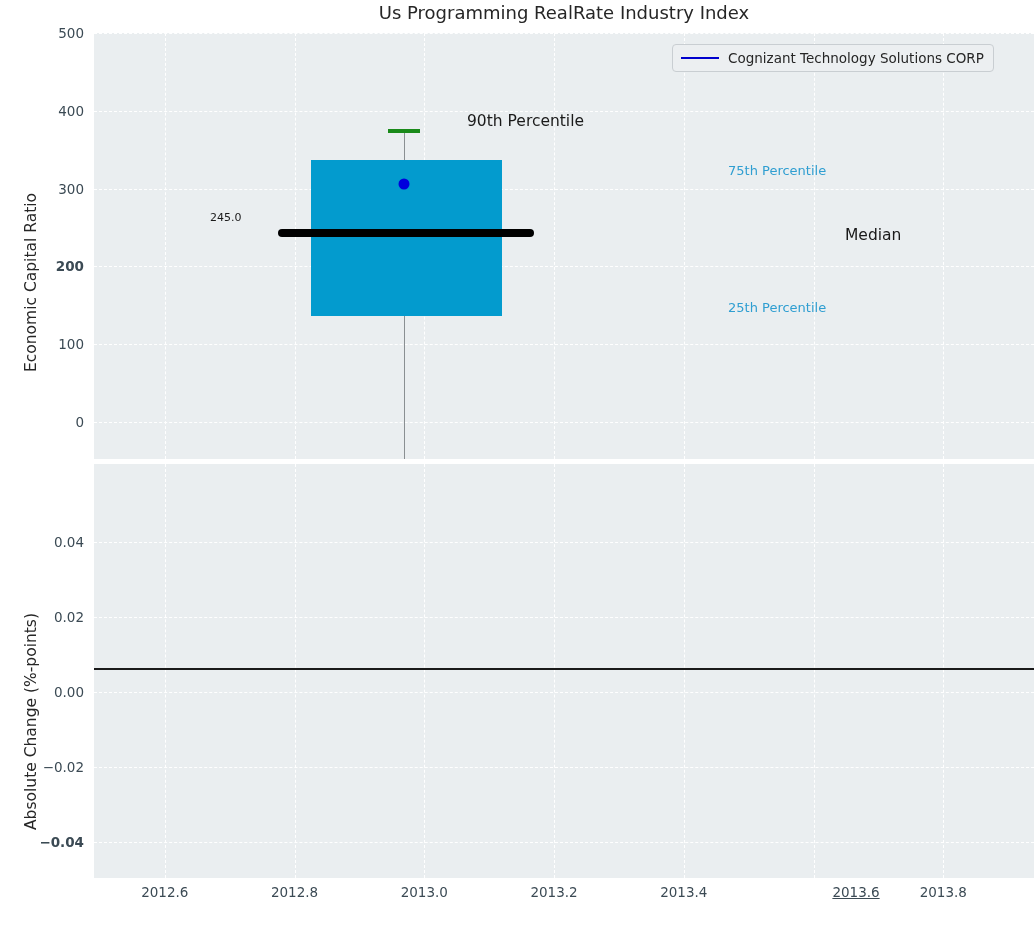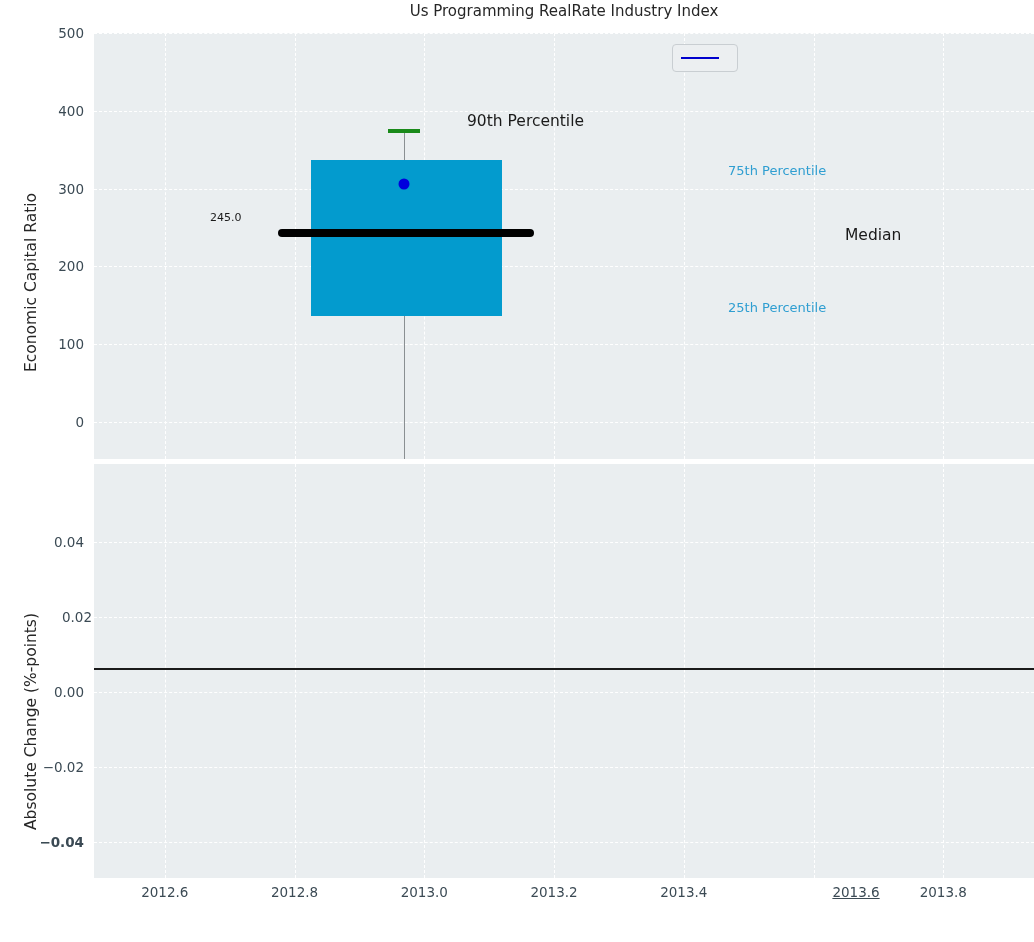--- a/index.html
+++ b/index.html
@@ -23,21 +23,21 @@
     background: #ffffff;
   }
 
   
   #chart-title {
     position: absolute;
     left: 94px;
     top: 2px;
     width: 940px;
     text-align: center;
-    font-size: 15px;
+    font-size: 18px;
     color: #262626;
     font-family: "DejaVu Sans", sans-serif;
     letter-spacing: 0px;
     white-space: nowrap;
   }
 
   
   .panel {
     position: absolute;
     background: #eaeef0;
@@ -242,27 +242,28 @@
     <span class="annot" id="annot-p90" style="left:373px; top:79px;">90th Percentile</span>
 
     <span class="annot" id="annot-p75" style="left:634px; top:130px;">75th Percentile</span>
 
     <span class="annot" id="annot-median" style="left:751px; top:193px;">Median</span>
 
     <span class="annot" id="annot-p25" style="left:634px; top:267px;">25th Percentile</span>
 
     <div id="legend" style="left:578px; top:11px;">
       <span id="legend-swatch"></span>
+      <span id="legend-label">Cognizant Technology Solutions CORP</span>
     </div>
   </div>
 
   <div class="ytick-wrap" style="top:33px;">500</div>
   <div class="ytick-wrap" style="top:110.8px;">400</div>
   <div class="ytick-wrap" style="top:188.6px;">300</div>
-  <div class="ytick-wrap" style="top:266.4px;">200</div>
+  <div class="ytick-wrap" style="top:266.4px;font-weight:bold;">200</div>
   <div class="ytick-wrap" style="top:344.2px;">100</div>
   <div class="ytick-wrap" style="top:422px;">0</div>
 
   <div class="ylabel" id="ylabel-top">Economic Capital Ratio</div>
 
   <div class="panel" id="panel-bottom">
 
     <div class="grid-h" style="top:78px;"></div>
     <div class="grid-h" style="top:153px;"></div>
     <div class="grid-h" style="top:228px;"></div>
@@ -274,21 +275,21 @@
     <div class="grid-v" style="left:330.3px;"></div>
     <div class="grid-v" style="left:460px;"></div>
     <div class="grid-v" style="left:589.8px;"></div>
     <div class="grid-v" style="left:719.5px;"></div>
     <div class="grid-v" style="left:849.3px;"></div>
 
     <div id="zero-line" style="top:204px;"></div>
   </div>
 
   <div class="ytick-wrap" style="top:542px;">0.04</div>
-  <div class="ytick-wrap" style="top:617px;padding-left:8px;">0.02</div>
+  <div class="ytick-wrap" style="top:617px;">0.02</div>
   <div class="ytick-wrap" style="top:692px;">0.00</div>
   <div class="ytick-wrap" style="top:767px;">−0.02</div>
   <div class="ytick-wrap" style="top:842px;font-weight:bold;">−0.04</div>
 
   <div class="ylabel" id="ylabel-bottom">Absolute Change (%-points)</div>
 
   <div class="xtick-wrap" style="left:164.8px;">2012.6</div>
   <div class="xtick-wrap" style="left:294.5px;">2012.8</div>
   <div class="xtick-wrap" style="left:424.3px;text-align:center;">2013.0</div>
   <div class="xtick-wrap" style="left:554px;">2013.2</div>

